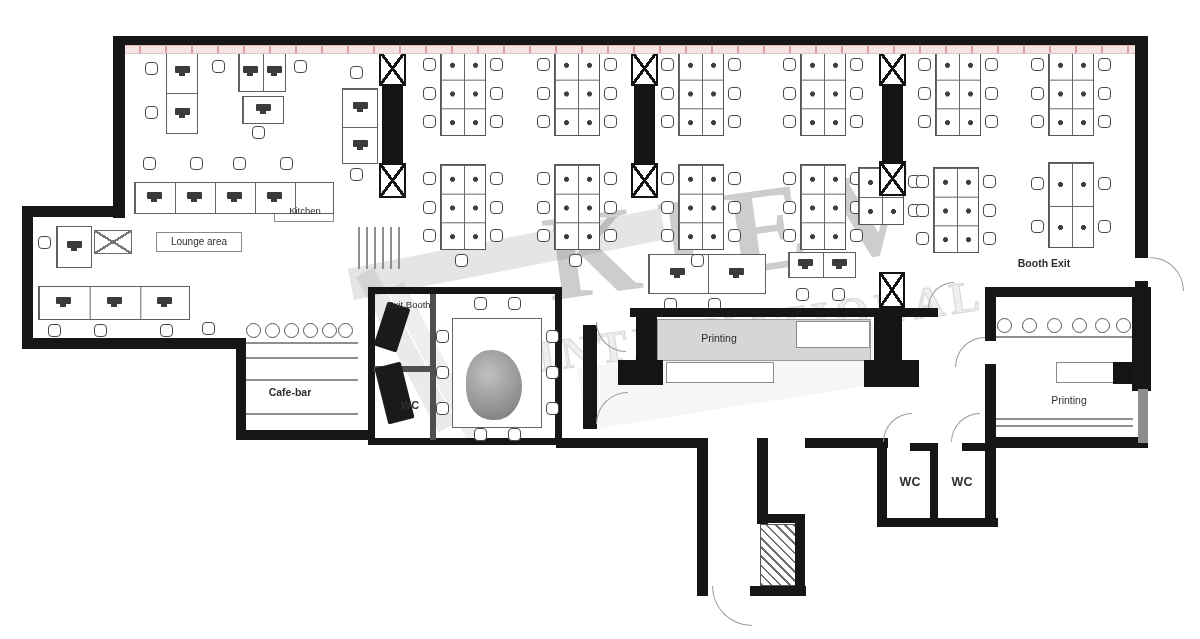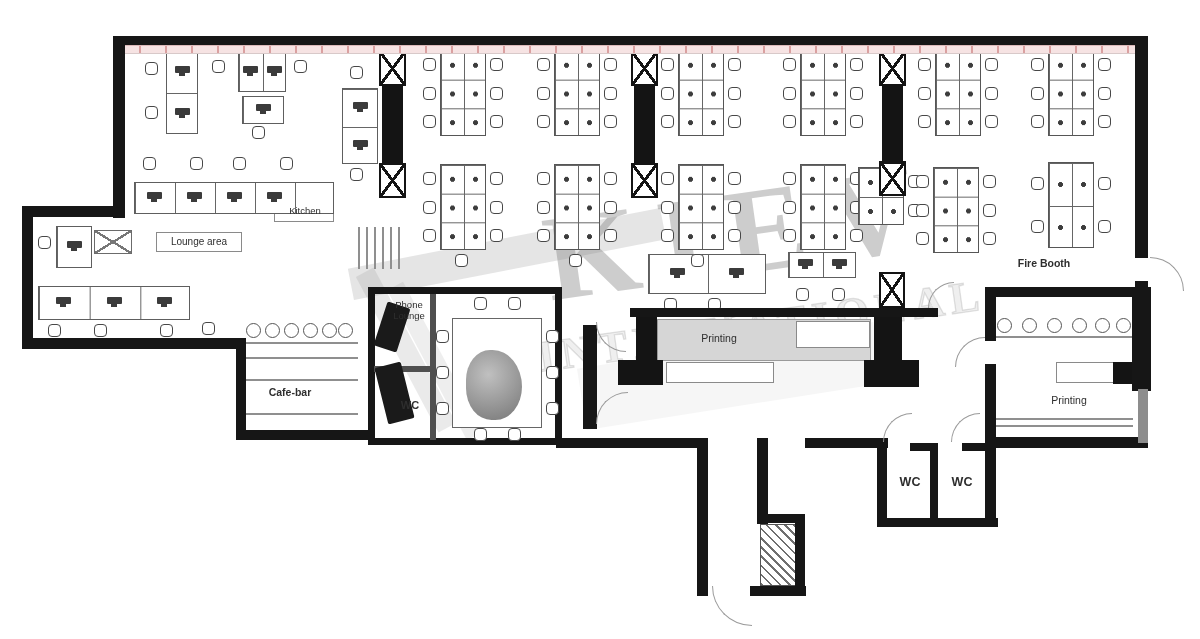--- a/index.html
+++ b/index.html
@@ -312,20 +312,20 @@
     <div class="door tl" style="left: 955px; top: 337px; width: 30px; height: 30px;"></div>
     <div class="door tl" style="left: 928px; top: 282px; width: 26px; height: 26px;"></div>
     <div class="door tl" style="left: 883px; top: 413px; width: 29px; height: 29px;"></div>
     <div class="door tl" style="left: 951px; top: 413px; width: 29px; height: 29px;"></div>
     <div class="door bl" style="left: 712px; top: 586px; width: 40px; height: 40px;"></div>
     <div class="door bl" style="left: 596px; top: 322px; width: 30px; height: 30px;"></div>
     <div class="door tl" style="left: 596px; top: 392px; width: 32px; height: 32px;"></div>
     <div class="lbl" id="lbl-printing">Kitchen</div>
   <div class="lbl" id="lbl-lounge">Lounge area</div>
   <div class="lbl" id="lbl-cafe">Cafe-bar</div>
-  <div class="lbl" id="lbl-phone">Phone Lounge</div>
+  <div class="lbl" id="lbl-phone">Exit Booth</div>
   <div class="lbl" id="lbl-wcs">WC</div>
   <div class="lbl" id="lbl-reception">Printing</div>
-  <div class="lbl" id="lbl-fire">Fire Booth</div>
+  <div class="lbl" id="lbl-fire">Booth Exit</div>
   <div class="lbl" id="lbl-kitchen">Printing</div>
   <div class="lbl" id="lbl-wc1">WC</div>
   <div class="lbl" id="lbl-wc2">WC</div>
 </div>
 
 </body></html>

